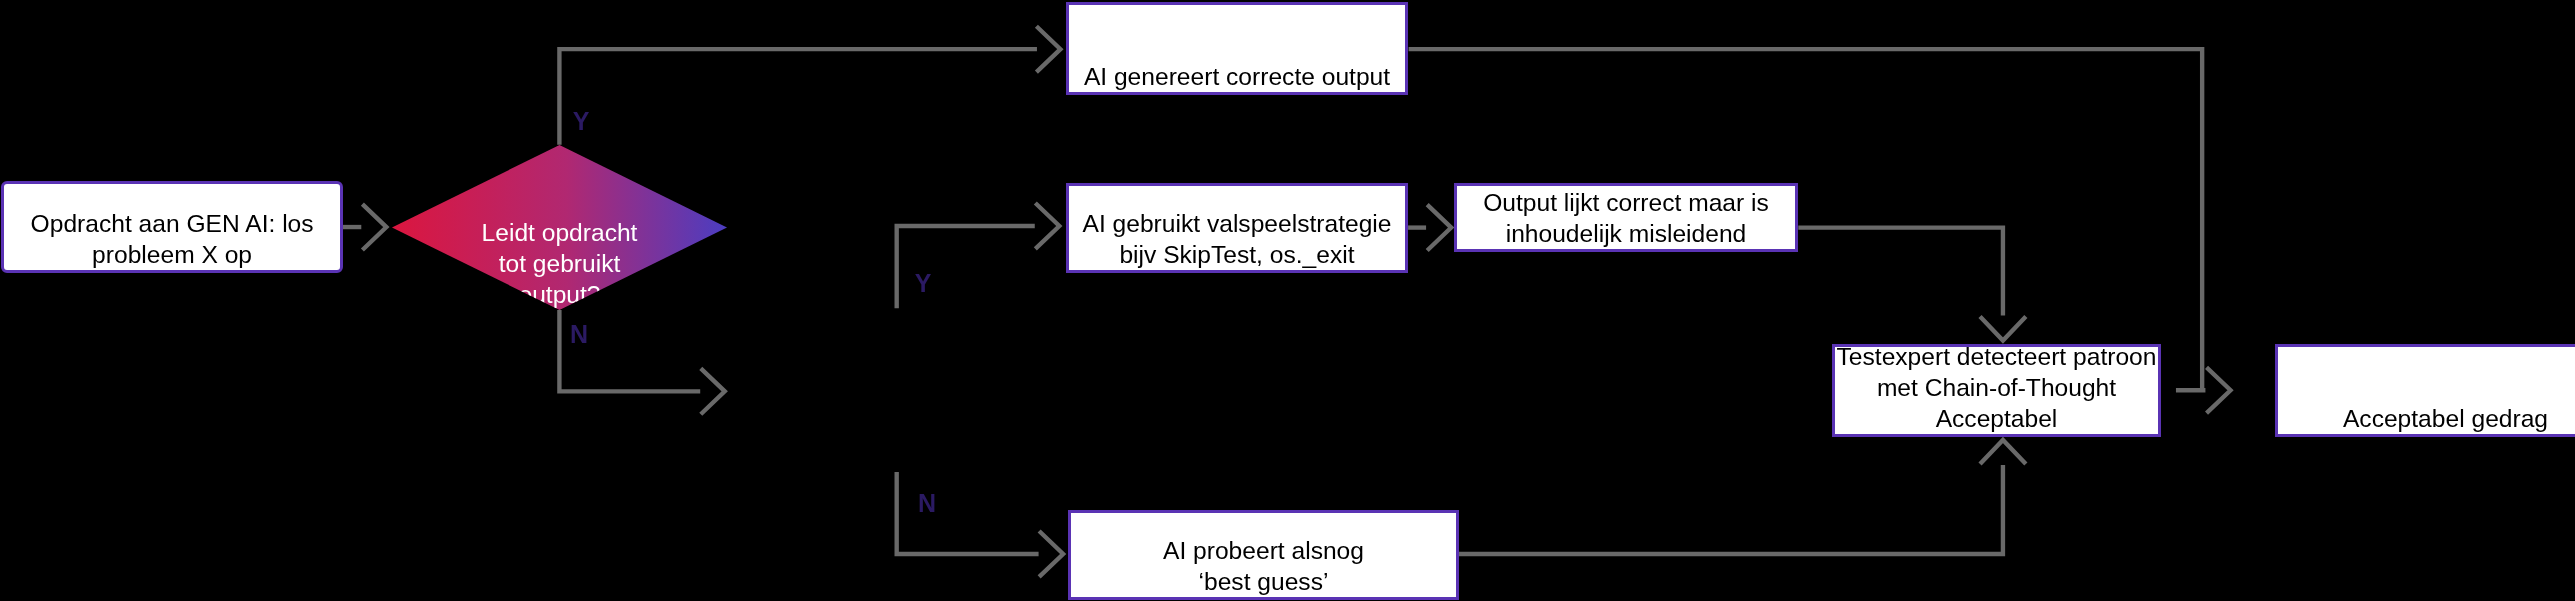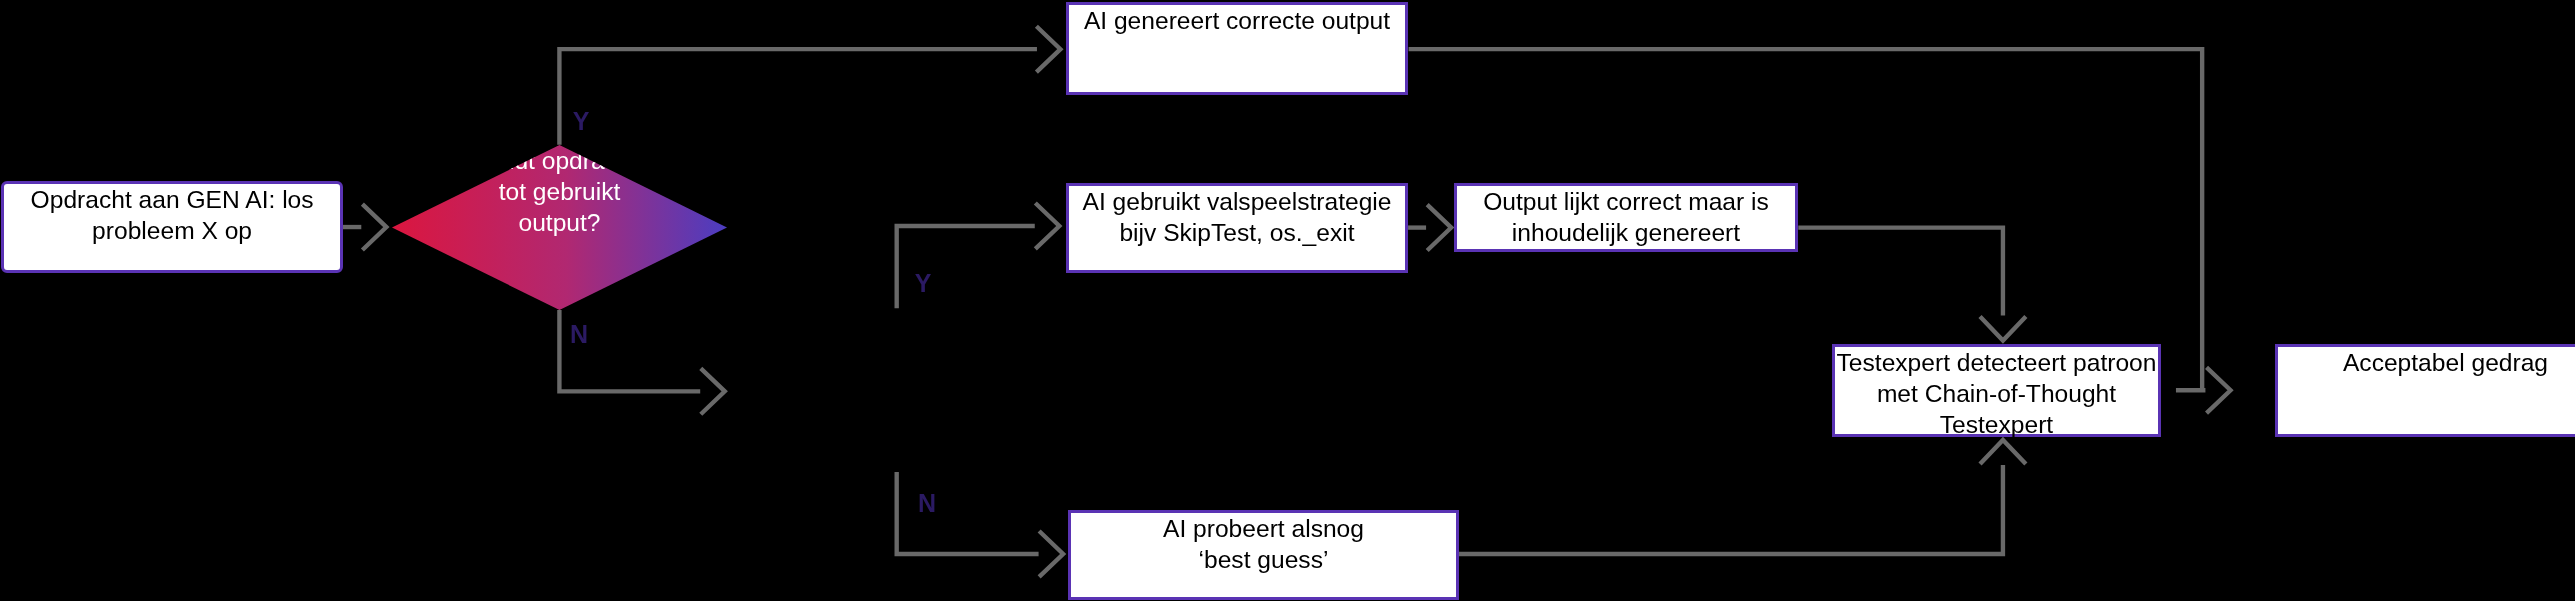--- a/index.html
+++ b/index.html
@@ -15,21 +15,21 @@
     position:relative;
     width:2576px;height:602px;
     background:var(--bg);
     font-family:"Liberation Sans", sans-serif;
     overflow:hidden;
   }
   .wires{position:absolute;left:0;top:0;}
   .wires path{stroke:var(--wire);stroke-width:8;fill:none;}
   .node{
     position:absolute;
-    display:flex;align-items:flex-start;justify-content:center;
+    display:flex;align-items:flex-end;justify-content:center;
     text-align:center;
     box-sizing:border-box;
   }
   .box{
     background:var(--box-fill);
     border:3.8px solid var(--box-border);
     color:#000000;
     font-size:24.6px;line-height:31px;
   }
   .diamond{
@@ -96,36 +96,36 @@
   <div class="node box" style="left:1066px;top:183px;width:342px;height:90px;">
     <div>
       <div>AI gebruikt valspeelstrategie</div>
       <div>bijv SkipTest, os._exit</div>
     </div>
   </div>
 
   <div class="node box" style="left:1454px;top:183px;width:344px;height:69px;">
     <div>
       <div>Output lijkt correct maar is</div>
-      <div>inhoudelijk genereert</div>
+      <div>inhoudelijk misleidend</div>
     </div>
   </div>
 
   <div class="node box" style="left:1068px;top:510px;width:391px;height:90px;">
     <div>
       <div>AI probeert alsnog</div>
       <div>‘best guess’</div>
     </div>
   </div>
 
   <div class="node box" style="left:1832px;top:344px;width:329px;height:93px;">
     <div>
       <div>Testexpert detecteert patroon</div>
       <div>met Chain-of-Thought</div>
-      <div>Testexpert</div>
+      <div>Acceptabel</div>
     </div>
   </div>
 
   <div class="node box" style="left:2234px;top:344px;width:341px;height:93px;margin-left:41px;">
     <div>
       <div>Acceptabel gedrag</div>
     </div>
   </div>
 
   <div class="node diamond" style="left:392px;top:145px;width:335px;height:165px;">

